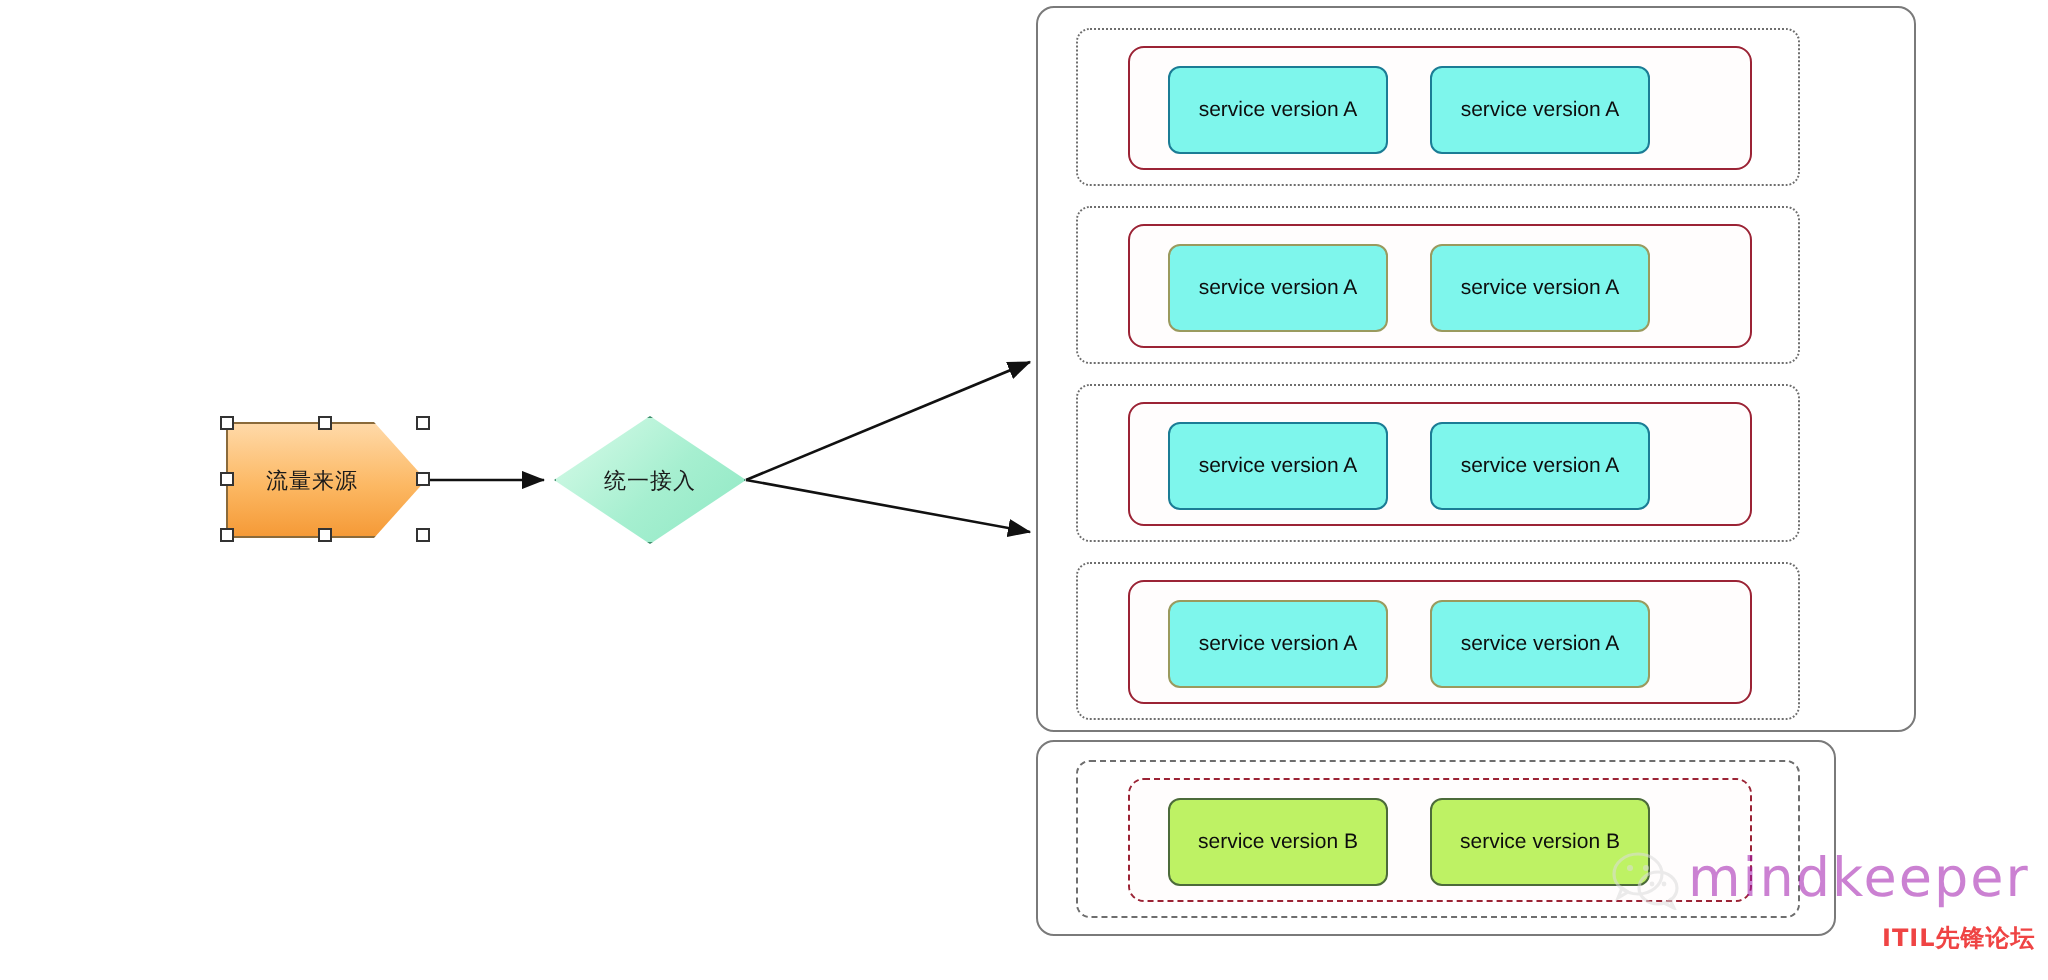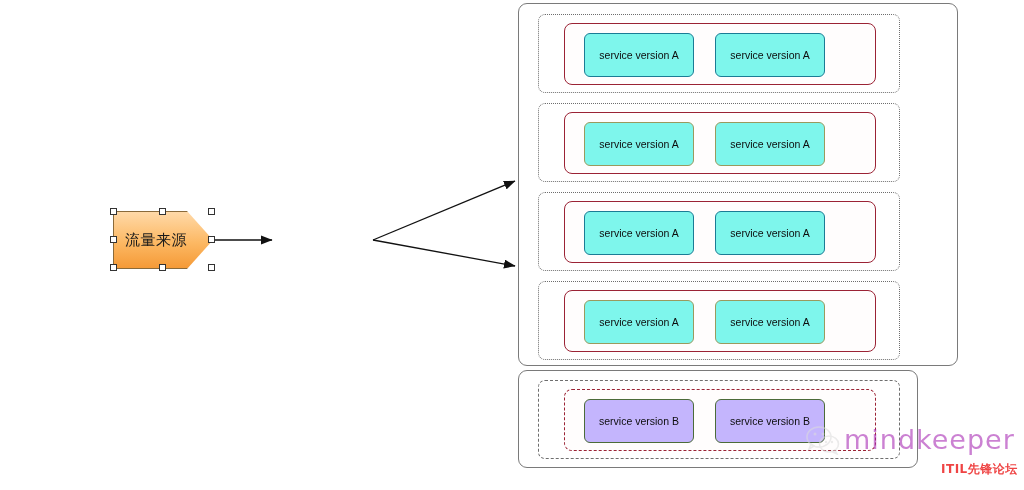--- a/index.html
+++ b/index.html
@@ -17,21 +17,21 @@
   .src-shape{
     position:absolute;left:0;top:0;width:100px;height:58px;
     background:linear-gradient(180deg,#ffd9a8 0%,#fcb863 55%,#f59a37 100%);
     border:1px solid #8a6a3a;
     clip-path:polygon(0% 0%,74% 0%,100% 50%,74% 100%,0% 100%);
     box-sizing:border-box;
   }
   .src-label{
     position:absolute;left:0;top:0;width:86px;height:58px;
     display:flex;align-items:center;justify-content:center;
-    font-size:15px;color:#1a1a1a;
+    font-size:11px;color:#1a1a1a;
     font-family:"DejaVu Sans","Liberation Sans",sans-serif;
     letter-spacing:.5px;
   }
   .handle{
     position:absolute;width:7px;height:7px;
     background:#ffffff;border:1px solid #333;box-sizing:border-box;
   }
 
   
   .diamond-wrap{position:absolute;left:277px;top:208px;width:96px;height:64px;}
@@ -98,21 +98,21 @@
   }
   .svc-a-blue{
     background:#7ef6ec;
     border:1.6px solid #1b7c95;
   }
   .svc-a-olive{
     background:#7ef6ec;
     border:1.6px solid #9a9a5e;
   }
   .svc-b{
-    background:#c4b5fd;
+    background:#bef264;
     border:1.6px solid #4c6b3a;
   }
 
   
   .watermark{
     position:absolute;left:806px;top:424px;
     display:flex;align-items:center;gap:4px;
     opacity:.55;pointer-events:none;
   }
   .wm-text{
@@ -151,20 +151,24 @@
   </div>
   <div class="handle" style="left:110px;top:208px;"></div>
   <div class="handle" style="left:159px;top:208px;"></div>
   <div class="handle" style="left:208px;top:208px;"></div>
   <div class="handle" style="left:110px;top:236px;"></div>
   <div class="handle" style="left:208px;top:236px;"></div>
   <div class="handle" style="left:110px;top:264px;"></div>
   <div class="handle" style="left:159px;top:264px;"></div>
   <div class="handle" style="left:208px;top:264px;"></div>
 
+  <div class="diamond-wrap">
+    <div class="diamond-shape"></div>
+    <div class="diamond-label">统一接入</div>
+  </div>
 
   <div class="outer-box" style="left:518px;top:3px;width:440px;height:363px;">
 
     <div class="row-dotted" style="left:19px;top:10px;width:362px;height:79px;">
       <div class="inner-solid" style="left:25px;top:8px;width:312px;height:62px;">
         <div class="svc svc-a-blue" style="left:19px;top:9px;width:110px;height:44px;">service version A</div>
         <div class="svc svc-a-blue" style="left:150px;top:9px;width:110px;height:44px;">service version A</div>
       </div>
     </div>
 

